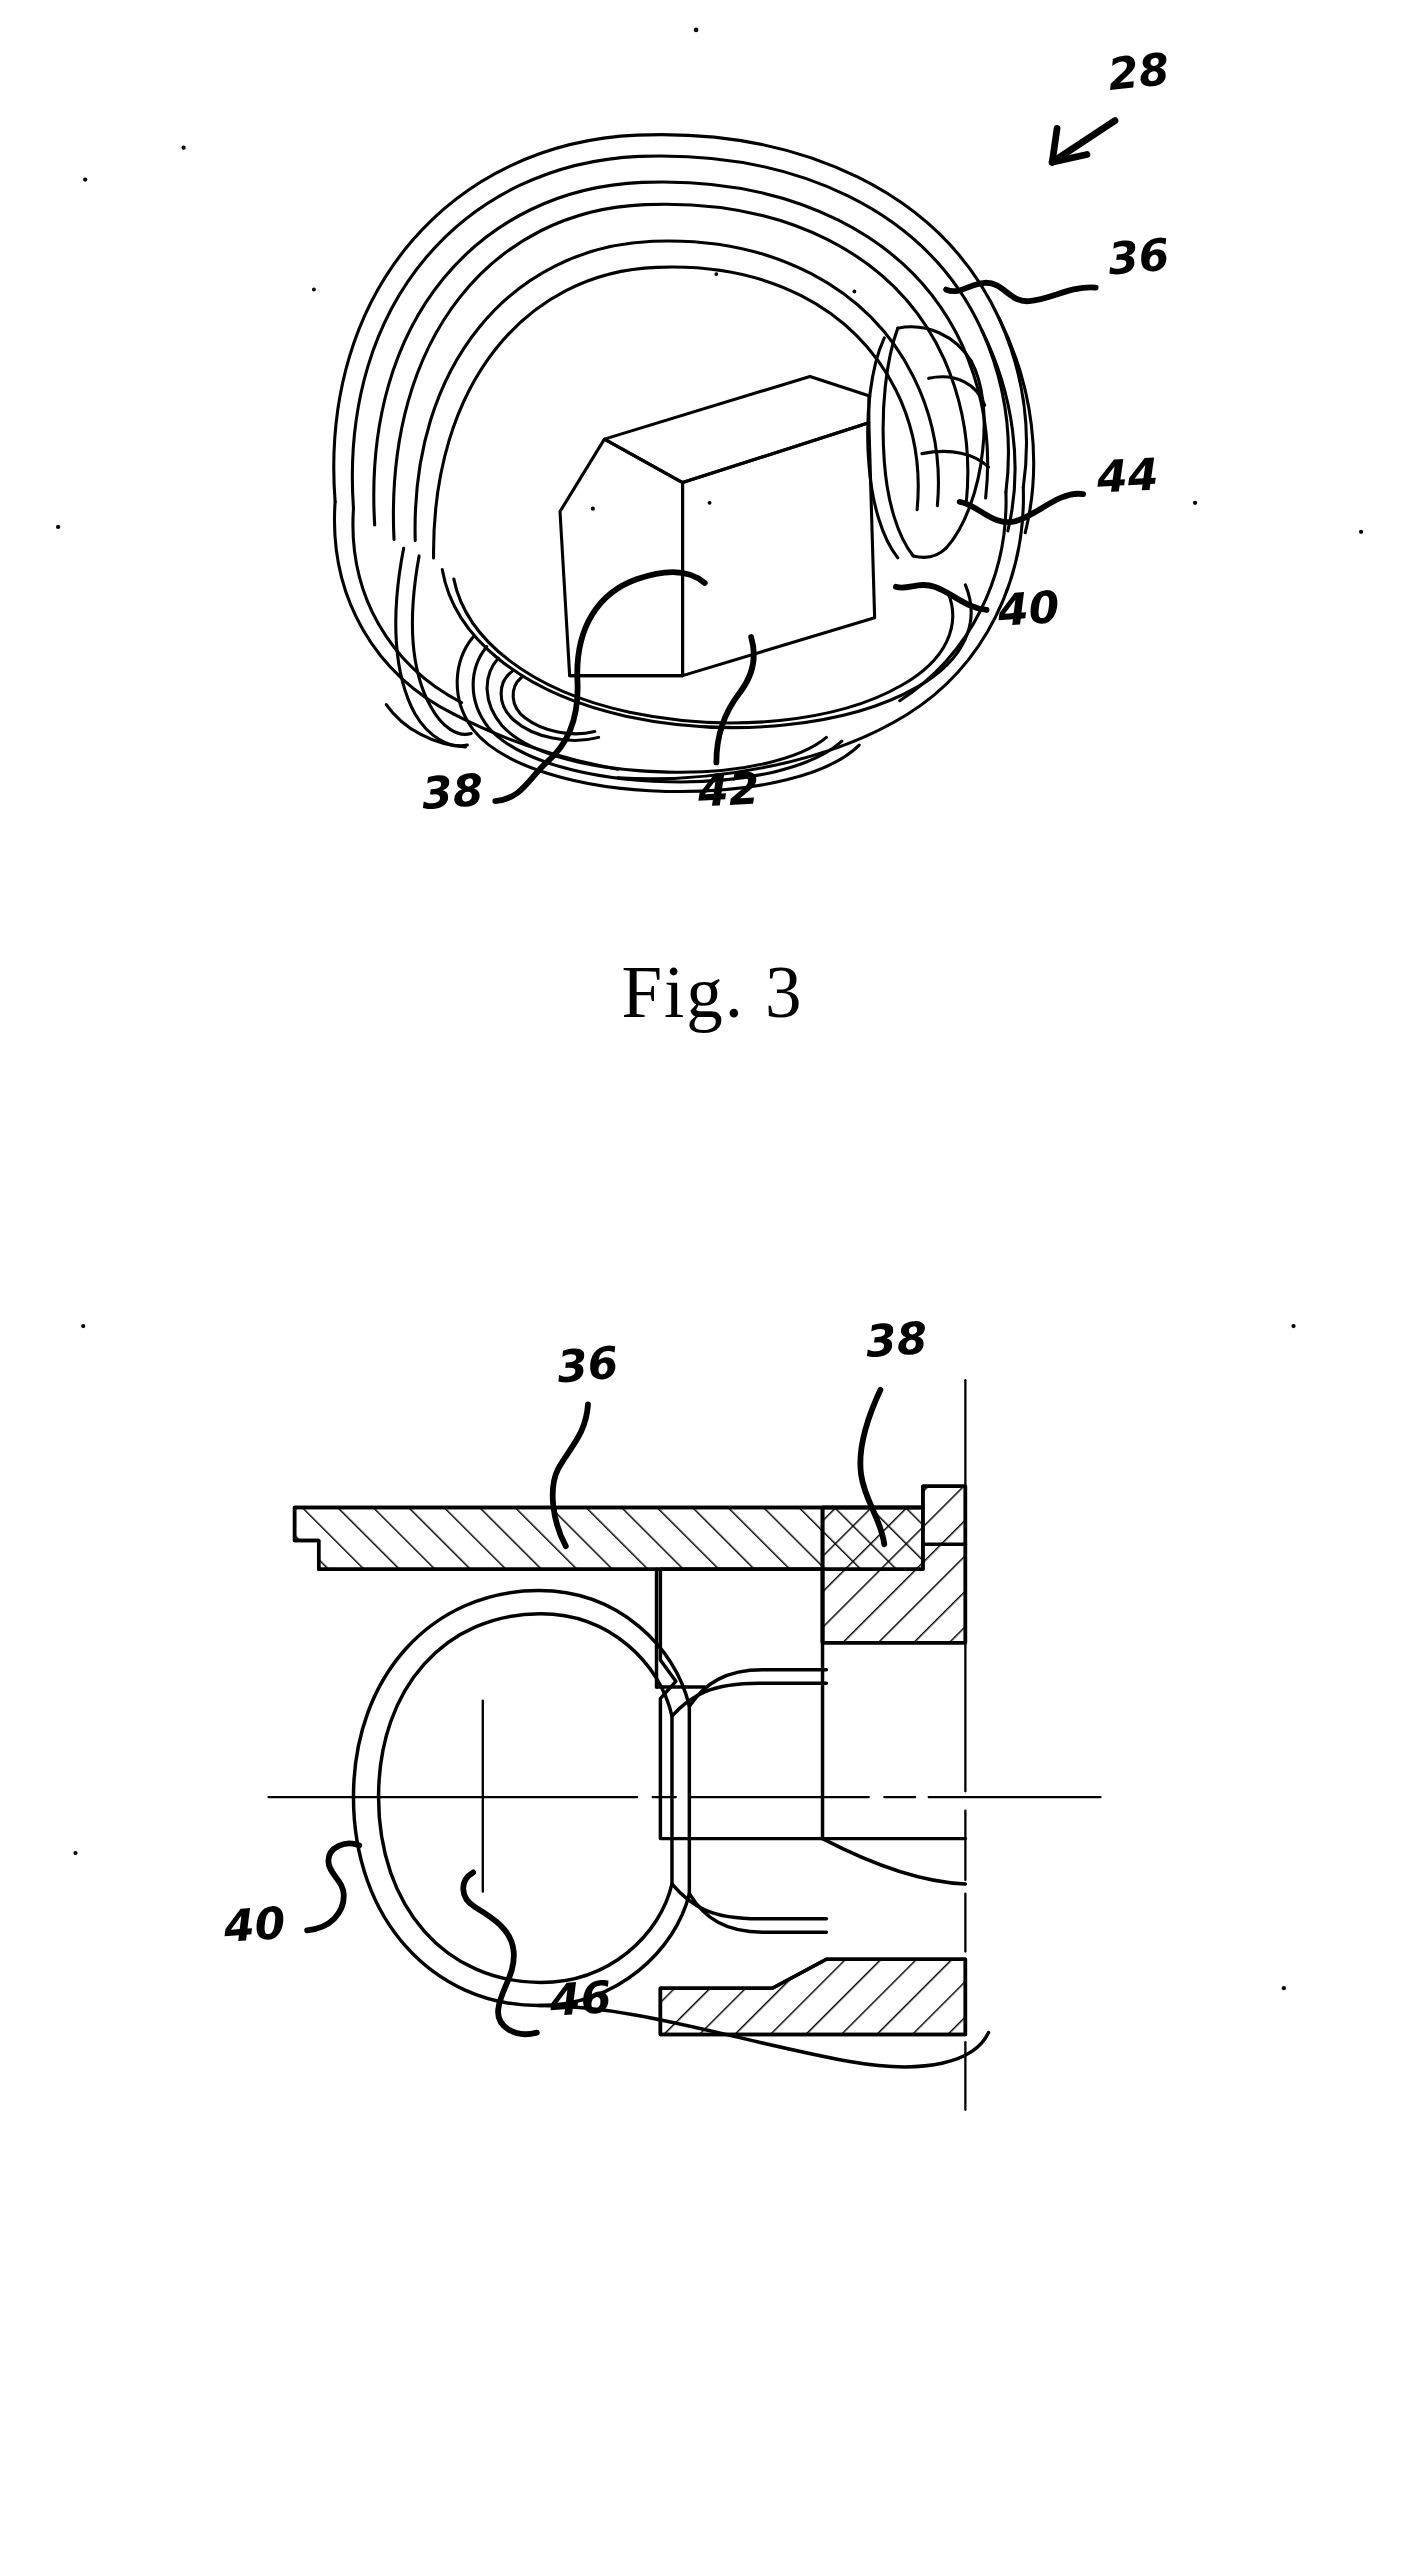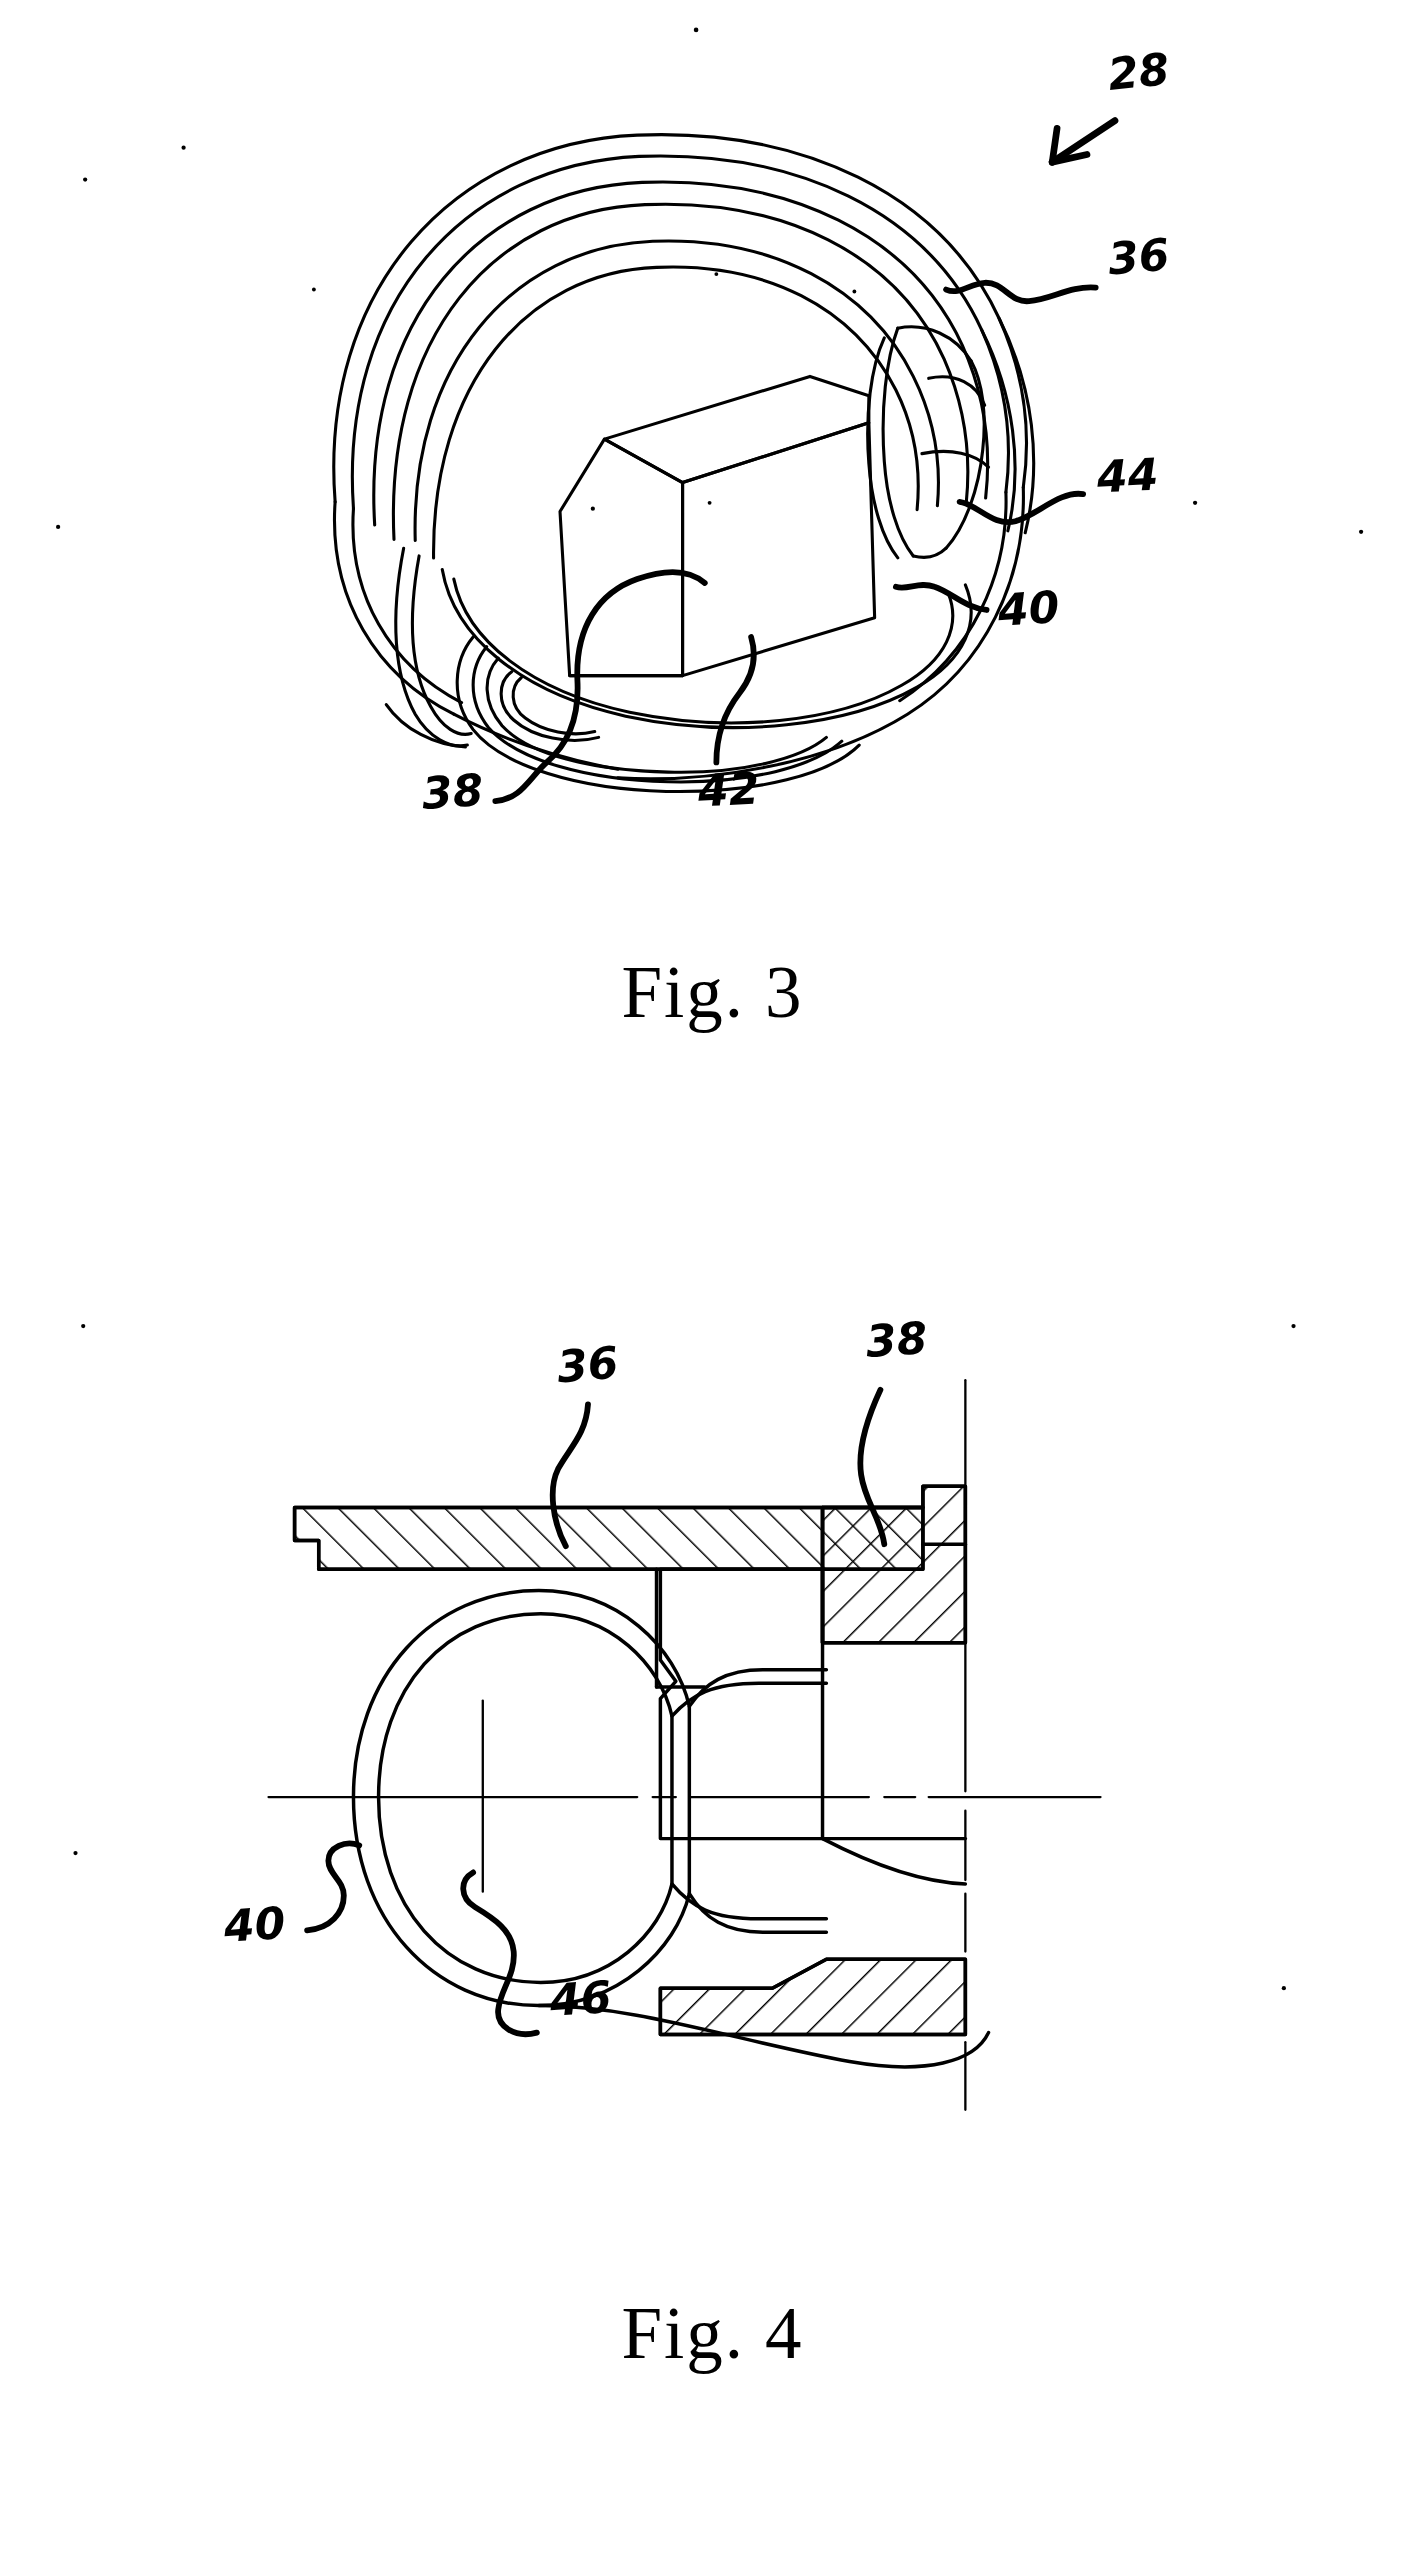--- a/index.html
+++ b/index.html
@@ -327,16 +327,15 @@
   <div class="numeral n-40a">40</div>
   <div class="numeral n-38a">38</div>
   <div class="numeral n-42">42</div>
 
   <div class="numeral n-36b">36</div>
   <div class="numeral n-38b">38</div>
   <div class="numeral n-40b">40</div>
   <div class="numeral n-46">46</div>
 
   <div class="caption" id="caption-fig3">Fig. 3</div>
-  <div class="caption" id="caption-fig4">Fig. 4</div>
 
 </div>
 
 
 </body></html>

